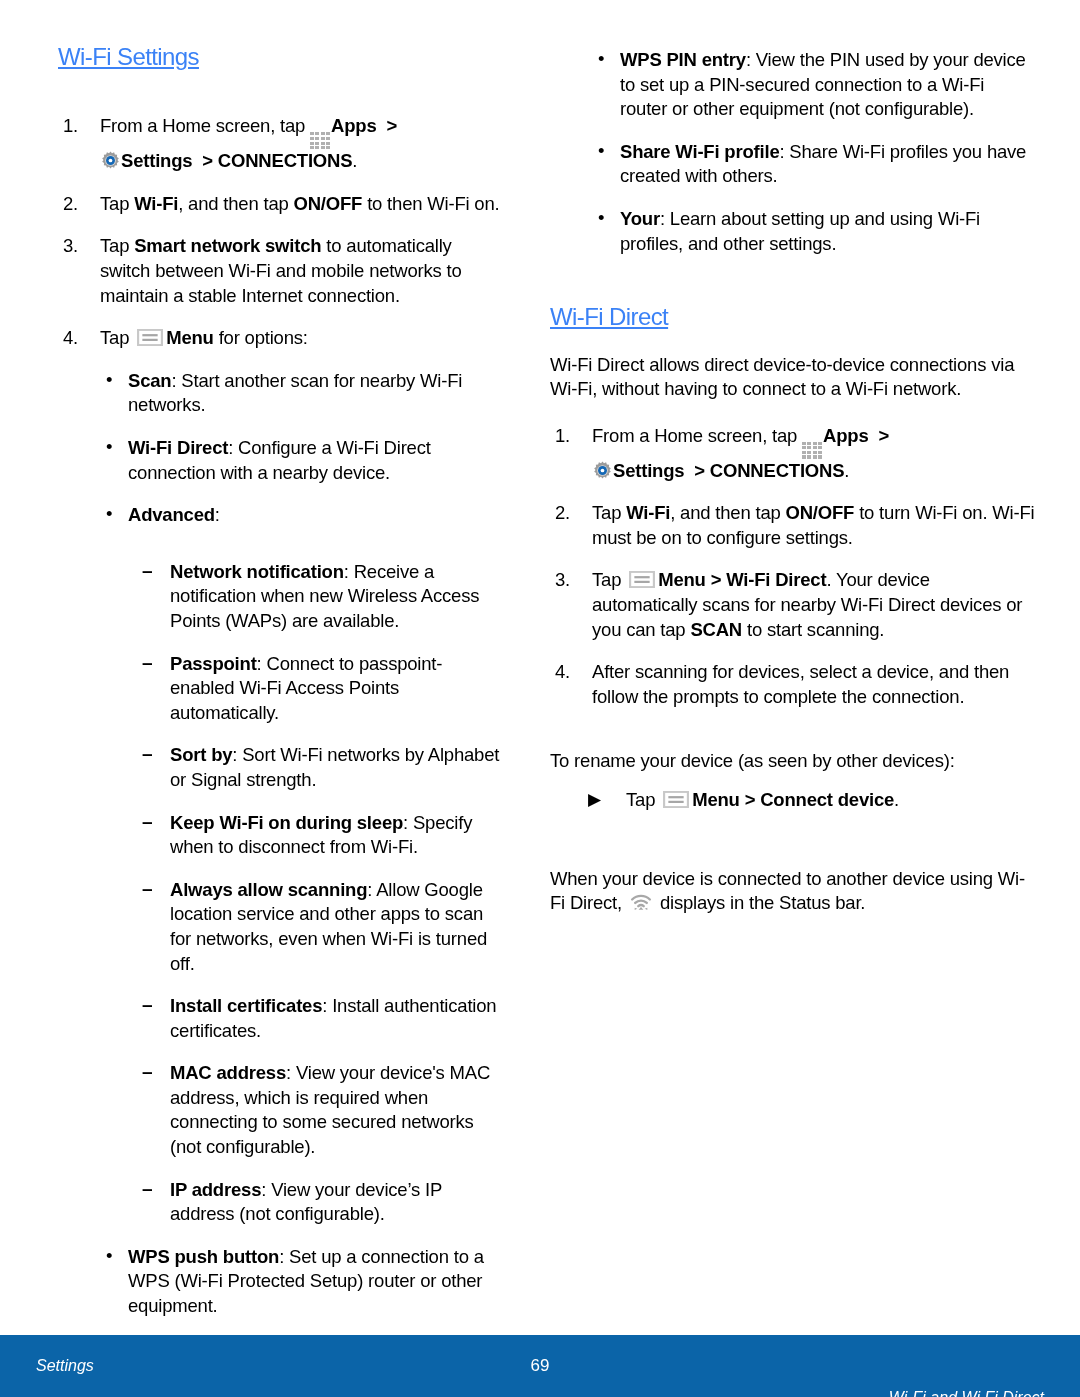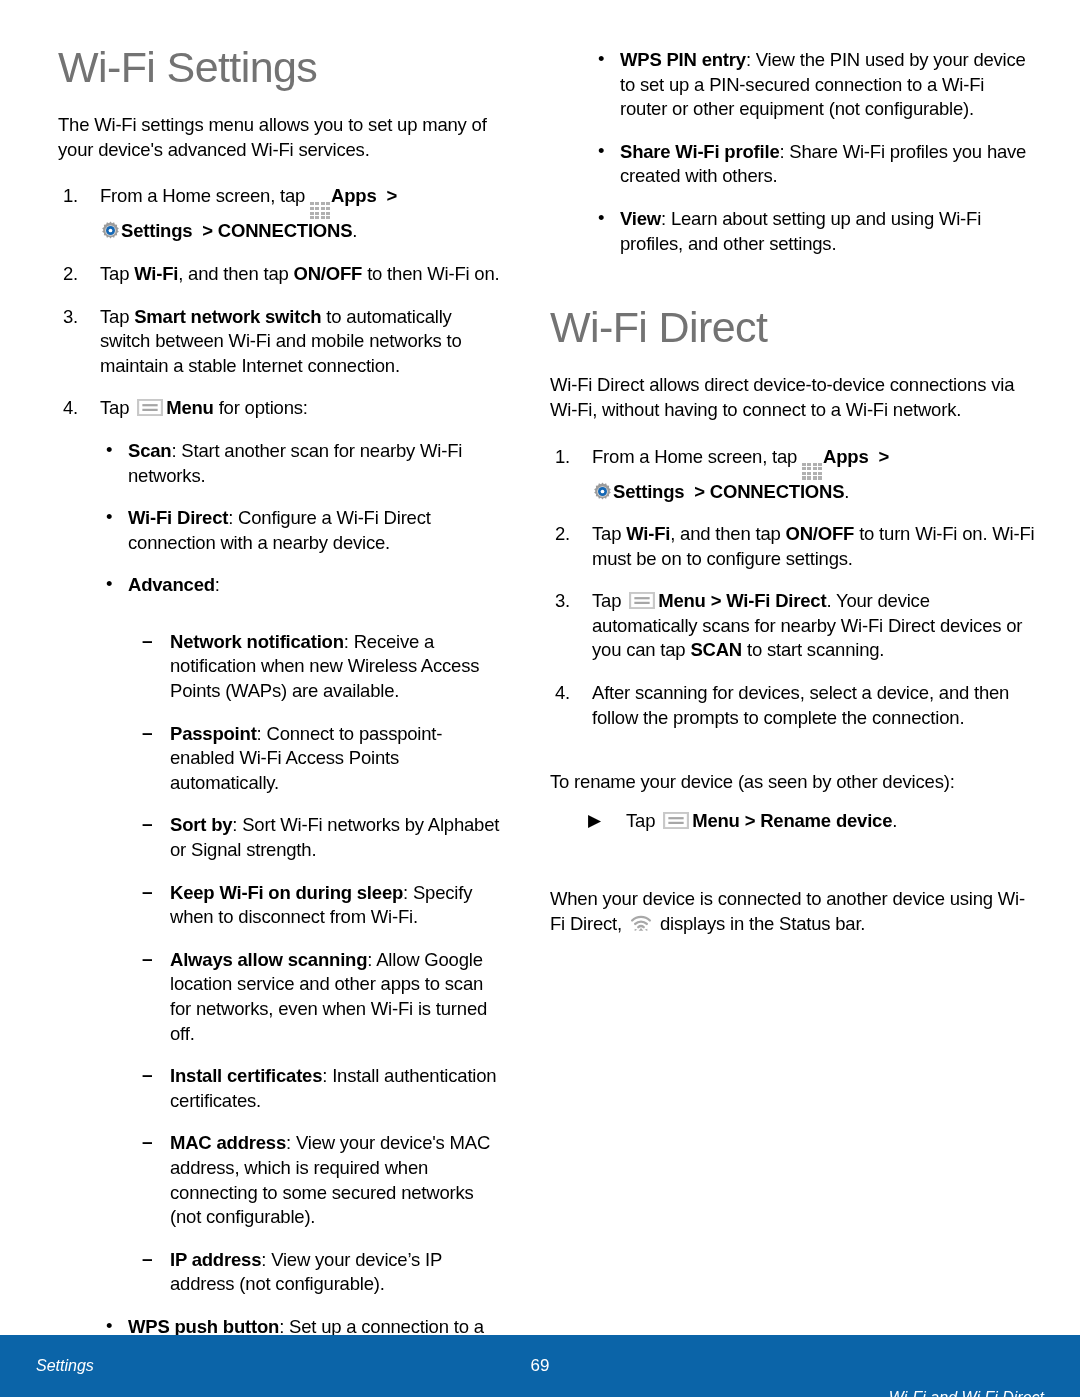--- a/index.html
+++ b/index.html
@@ -36,27 +36,28 @@
   .col {
     width: 540px;
     padding: 0 40px 0 58px;
   }
   .col.right {
     padding: 0 44px 0 10px;
   }
 
   
   h1.title {
-    color: #737373;
-    font-size: 43px;
+    color: #3b82f6;
+    font-size: 24px;
     font-weight: normal;
     letter-spacing: -0.6px;
     margin: 0;
     padding: 0;
     line-height: 1.1;
+    text-decoration: underline;
   }
   .title-block { padding-top: 44px; }
 
   h2.subtitle {
     color: #1569b8;
     font-size: 23px;
     font-weight: normal;
     letter-spacing: -0.2px;
     margin: 0;
     line-height: 1.2;
@@ -226,21 +227,20 @@
   <div class="columns">
 
     <div class="col left">
 
       <div class="title-block">
         <h1 class="title">Wi-Fi Settings</h1>
       </div>
 
       <div class="gap-md"></div>
 
-      <p class="body-para">The Wi-Fi settings menu allows you to set up many of your device's advanced Wi-Fi services.</p>
 
       <div class="gap-md"></div>
 
       <ol class="steps">
 
         <li>
           <span class="num">1.</span><span>From a Home screen, tap </span><span class="apps-icon icon-inline">
               <i></i>
               <i></i>
               <i></i>
@@ -339,21 +339,21 @@
       <div style="height:48px"></div>
 
       <ul class="bullets lvl1">
         <li>
           <span class="mark">•</span><b>WPS PIN entry</b><span>: View the PIN used by your device to set up a PIN-secured connection to a Wi-Fi router or other equipment (not configurable).</span>
         </li>
         <li>
           <span class="mark">•</span><b>Share Wi-Fi profile</b><span>: Share Wi-Fi profiles you have created with others.</span>
         </li>
         <li>
-          <span class="mark">•</span><b>View</b><span>: Learn about setting up and using Wi-Fi profiles, and other settings.</span>
+          <span class="mark">•</span><b>Your</b><span>: Learn about setting up and using Wi-Fi profiles, and other settings.</span>
         </li>
       </ul>
 
       <div class="gap-lg"></div>
 
       <h1 class="title">Wi-Fi Direct</h1>
 
       <div class="gap-md"></div>
 
       <p class="body-para">Wi-Fi Direct allows direct device-to-device connections via Wi-Fi, without having to connect to a Wi-Fi network.</p>
@@ -413,21 +413,21 @@
       <p class="body-para">To rename your device (as seen by other devices):</p>
 
       <div class="gap-sm"></div>
 
       <ul class="bullets arrow">
         <li>
           <span class="mark">▶</span><span>Tap </span><svg class="menu-icon icon-inline" viewBox="0 0 30 20">
             <rect x="1" y="1" width="28" height="18" fill="#ffffff" stroke="#c8c8c8" stroke-width="2.5"></rect>
             <rect x="6" y="6" width="18" height="2.6" fill="#a6a6a6"></rect>
             <rect x="6" y="11.5" width="18" height="2.6" fill="#a6a6a6"></rect>
-          </svg><b>Menu</b><b> &gt; </b><b>Rename device</b><span>.</span>
+          </svg><b>Menu</b><b> &gt; </b><b>Connect device</b><span>.</span>
         </li>
       </ul>
 
       <div class="gap-md"></div>
 
 
       <div class="gap-sm"></div>
 
       <p class="body-para"><span>When your device is connected to another device using Wi-Fi Direct, </span><svg class="wifidirect-icon icon-inline" viewBox="0 0 26 21">
           <g fill="none" stroke="#a8a8a8" stroke-linecap="round">

